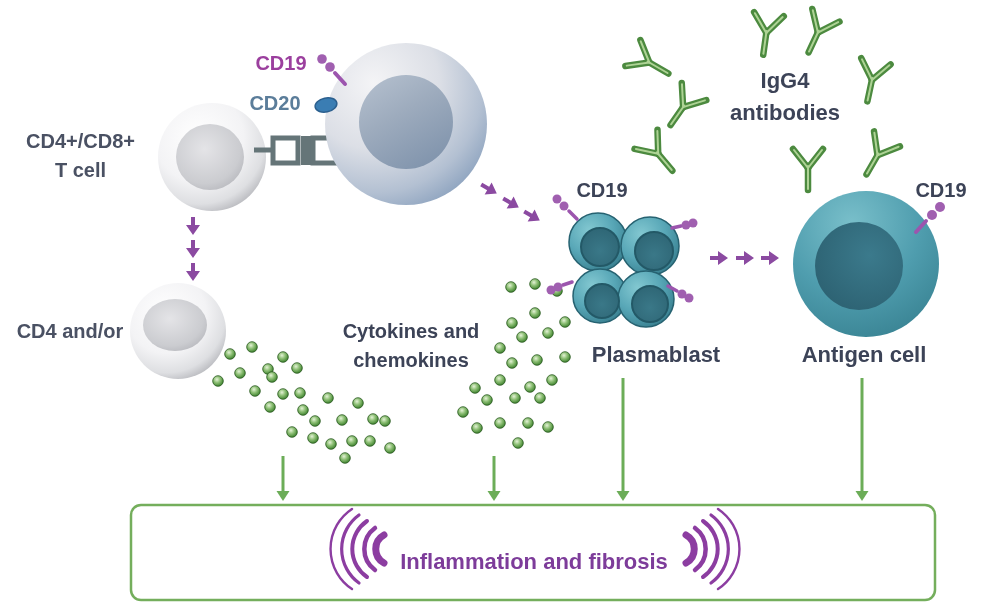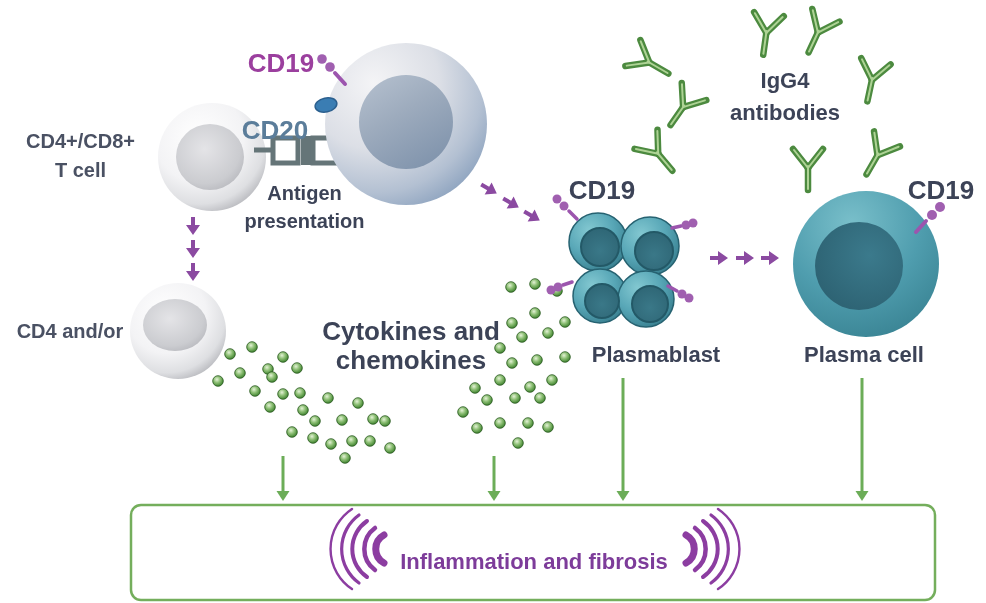--- a/index.html
+++ b/index.html
@@ -8,21 +8,21 @@
   .stage svg{position:absolute;left:0;top:0;}
   .lbl{position:absolute;font-weight:bold;text-align:center;z-index:3;}
   .lbl span{display:block;}
   .c-dark{color:#3c4357;}
   .c-gray{color:#4a5163;}
   .c-purple{color:#9b3f9e;}
   .c-steel{color:#5b7d9a;}
   .c-outcome{color:#7d3c9a;margin-top:10px;}
   .c-white{color:#ffffff;}
   .s20{font-size:20px;line-height:29px;}
-  .s21{font-size:26px;line-height:30px;text-align:center;}
+  .s21{font-size:20px;line-height:30px;text-align:center;}
   .s22{font-size:22px;line-height:32px;}
   .s24{font-size:24px;line-height:28px;}
 </style>
 </head>
 <body>
 
 <div class="stage">
 
 <svg width="986" height="603" viewBox="0 0 986 603">
   <defs>
@@ -283,27 +283,23 @@
   </g>
 </svg>
 
 <div class="lbl c-gray s20" style="left:8px;top:127px;width:145px;">
   <span>CD4+/CD8+</span>
   <span>T cell</span>
 </div>
 
 <div class="lbl c-purple s21" style="left:241px;top:48px;width:80px;">CD19</div>
 
-<div class="lbl c-steel s21" style="left:235px;top:88px;width:80px;margin-top:27px;">CD20</div>
-
-
-<div class="lbl c-dark s20" style="left:222px;top:179px;width:165px;line-height:28px;">
-  <span>Antigen</span>
-  <span>presentation</span>
-</div>
+<div class="lbl c-steel s21" style="left:235px;top:88px;width:80px;">CD20</div>
+
+
 
 <div class="lbl c-gray s20" style="left:12px;top:317px;width:116px;line-height:28px;">
   <span>CD4 and/or</span>
 </div>
 
 <div class="lbl c-dark s21" style="left:319px;top:317px;width:184px;line-height:29px;">
   <span>Cytokines and</span>
   <span>chemokines</span>
 </div>
 
@@ -311,17 +307,17 @@
 
 <div class="lbl c-dark s22" style="left:576px;top:339px;width:160px;">Plasmablast</div>
 
 <div class="lbl c-dark s22" style="left:705px;top:65px;width:160px;">
   <span>IgG4</span>
   <span>antibodies</span>
 </div>
 
 <div class="lbl c-dark s21" style="left:901px;top:175px;width:80px;">CD19</div>
 
-<div class="lbl c-dark s22" style="left:784px;top:339px;width:160px;">Plasma cell</div>
+<div class="lbl c-dark s22" style="left:784px;top:339px;width:160px;">Antigen cell</div>
 
 <div class="lbl c-outcome s22" style="left:383px;top:536px;width:302px;">Inflammation and fibrosis</div>
 
 </div>
 
 </body></html>

